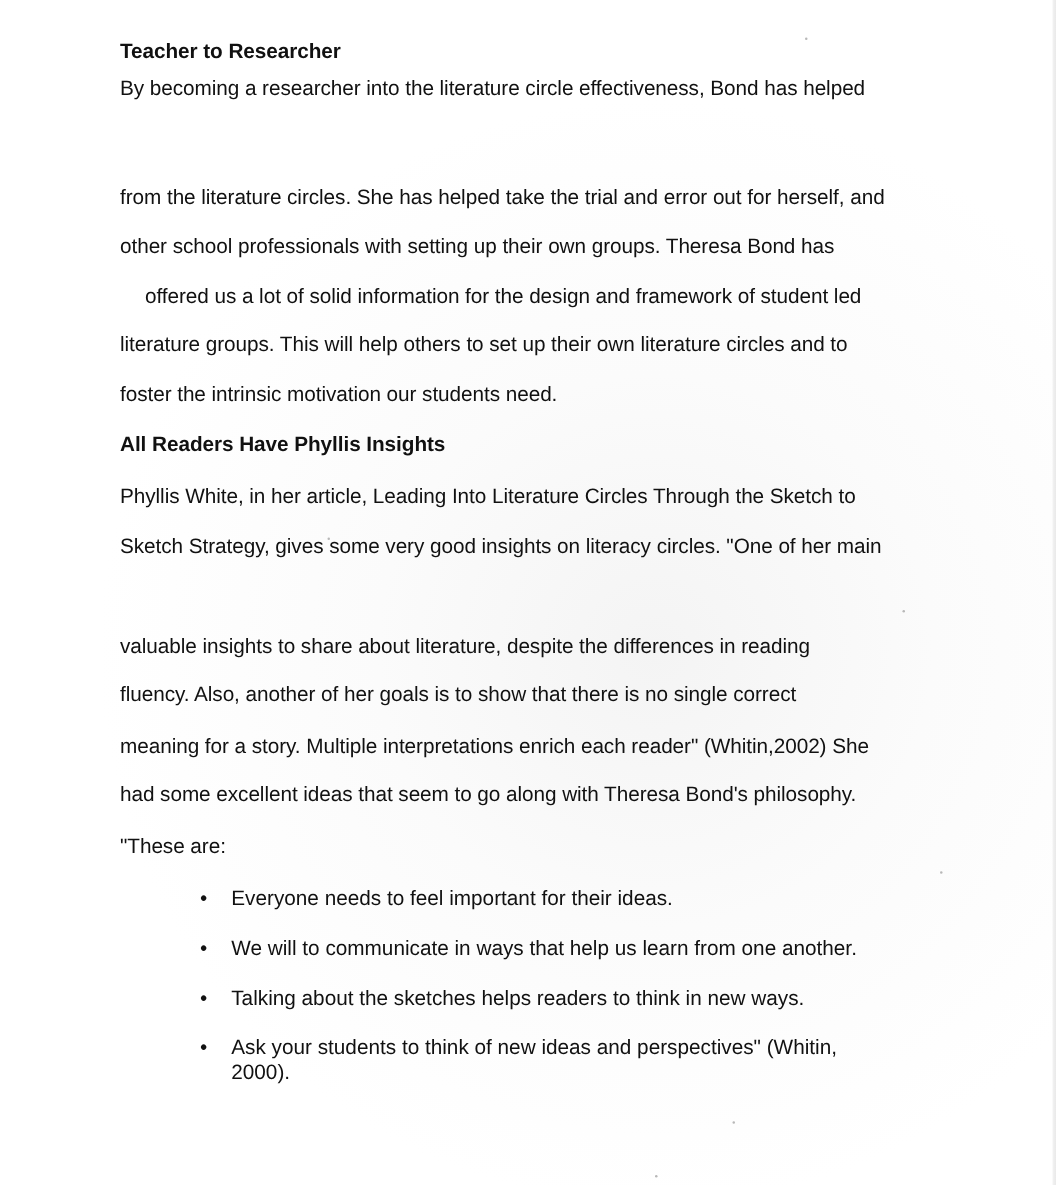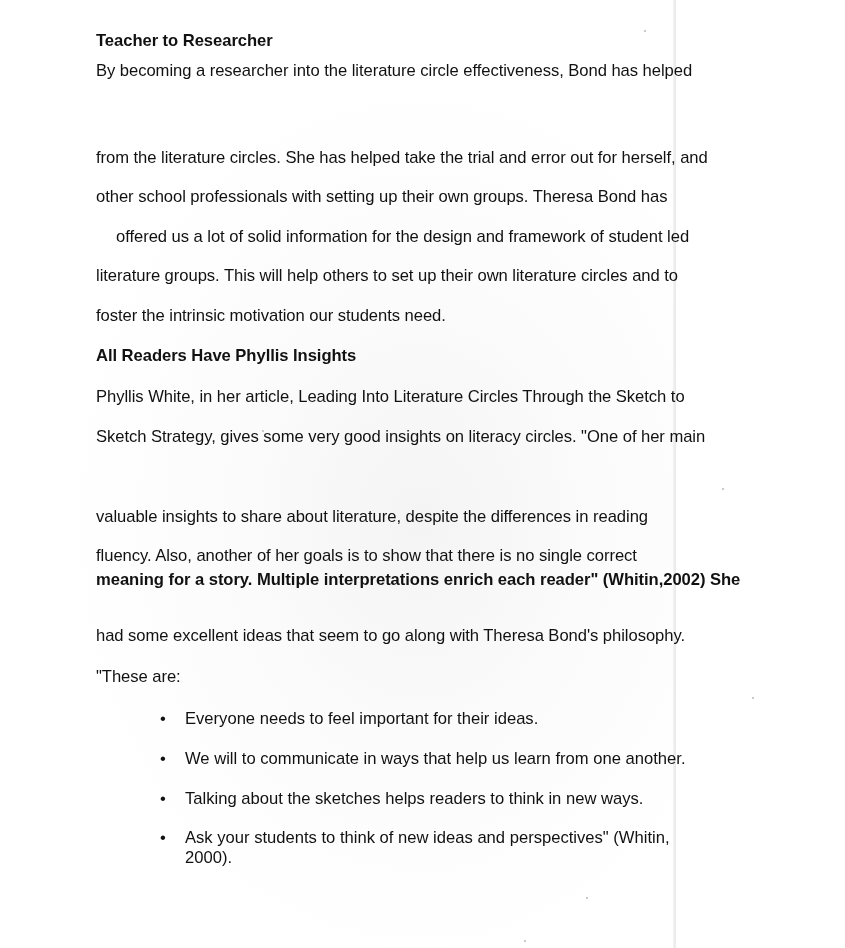--- a/index.html
+++ b/index.html
@@ -12,21 +12,21 @@
       background: #ffffff;
       position: relative;
       overflow: hidden;
       font-family: "Liberation Sans", sans-serif;
       color: #111111;
     }
     .page {
       position: absolute;
       left: 0;
       top: 0;
-      width: 676px;
+      width: 845px;
       height: 948px;
       background: radial-gradient(ellipse at 62% 55%, #f4f4f4 0%, #fbfbfb 30%, #ffffff 60%);
     }
     .right-edge {
       position: absolute;
       right: 0;
       top: 0;
       width: 3px;
       height: 948px;
       background: linear-gradient(to right, #f3f3f3, #e8e8e8);
@@ -80,21 +80,21 @@
   <div class="line" style="top:187px;">other school professionals with setting up their own groups. Theresa Bond has</div>
   <div class="line" style="top:227px;margin-left:20px;">offered us a lot of solid information for the design and framework of student led</div>
   <div class="line" style="top:266px;">literature groups. This will help others to set up their own literature circles and to</div>
   <div class="line" style="top:306px;">foster the intrinsic motivation our students need.</div>
 
   <div class="line heading" style="top:346px;">All Readers Have Phyllis Insights</div>
   <div class="line" style="top:387px;">Phyllis White, in her article, Leading Into Literature Circles Through the Sketch to</div>
   <div class="line" style="top:427px;text-align:right;">Sketch Strategy, gives some very good insights on literacy circles. "One of her main</div>
   <div class="line" style="top:507px;">valuable insights to share about literature, despite the differences in reading</div>
   <div class="line" style="top:546px;">fluency.  Also, another of her goals is to show that there is no single correct</div>
-  <div class="line" style="top:570px;font-weight:bold;">meaning for a story. Multiple interpretations enrich each reader" (Whitin,2002) She</div>
+  <div class="line" style="top:587px;">meaning for a story. Multiple interpretations enrich each reader" (Whitin,2002) She</div>
   <div class="line" style="top:626px;">had some excellent ideas that seem to go along with Theresa Bond's philosophy.</div>
   <div class="line" style="top:667px;">"These are:</div>
 
   <div class="bullet-item" style="top:709px;">
     <span class="bullet-dot">•</span>
     <span class="bullet-text">Everyone needs to feel important for their ideas.</span>
   </div>
   <div class="bullet-item" style="top:749px;">
     <span class="bullet-dot">•</span>
     <span class="bullet-text">We will to communicate in ways that help us learn from one another.</span>

